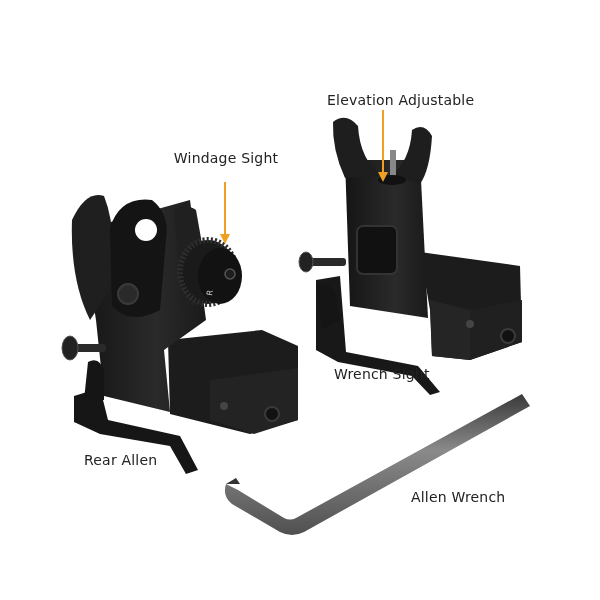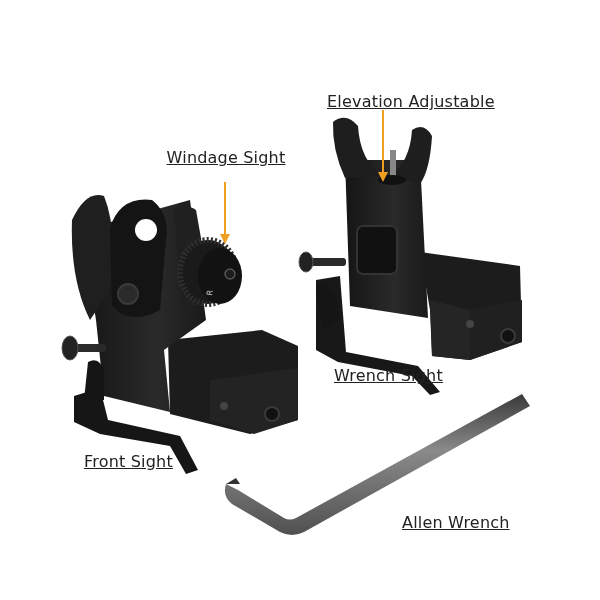--- a/index.html
+++ b/index.html
@@ -1,18 +1,18 @@
 <!DOCTYPE html>
 <html><head>
 <meta charset="utf-8">
 <style>
   html, body { margin:0; padding:0; background:#ffffff; }
   #stage { position:relative; width:600px; height:600px; background:#ffffff; overflow:hidden;
     font-family:"DejaVu Sans","Liberation Sans",sans-serif; }
-  .label { position:absolute; color:#222; font-size:16px; letter-spacing:0.2px; white-space:nowrap;text-decoration:underline; }
+  .label { position:absolute; color:#222; font-size:14px; letter-spacing:0.2px; white-space:nowrap; }
   .label.center { text-align:center; line-height:16px; }
   svg { position:absolute; left:0; top:0; }
 </style>
 </head>
 <body>
 
 <div id="stage">
 
   <svg width="600" height="600" viewBox="0 0 600 600">
     <defs>
@@ -99,16 +99,16 @@
     </g>
   </svg>
 
   <div class="label" style="left:327px; top:92px;">Elevation Adjustable</div>
 
   <div class="label center" style="left:148px; top:150px; width:156px;">
     <div>Windage Sight</div>
   </div>
 
   <div class="label" style="left:334px; top:366px;">Wrench Sight</div>
-  <div class="label" style="left:84px; top:452px;">Front Sight</div>
-  <div class="label" style="left:402px; top:489px;margin-top:24px;">Allen Wrench</div>
+  <div class="label" style="left:84px; top:452px;">Rear Allen</div>
+  <div class="label" style="left:411px; top:489px;">Allen Wrench</div>
 
 </div>
 
 </body></html>

